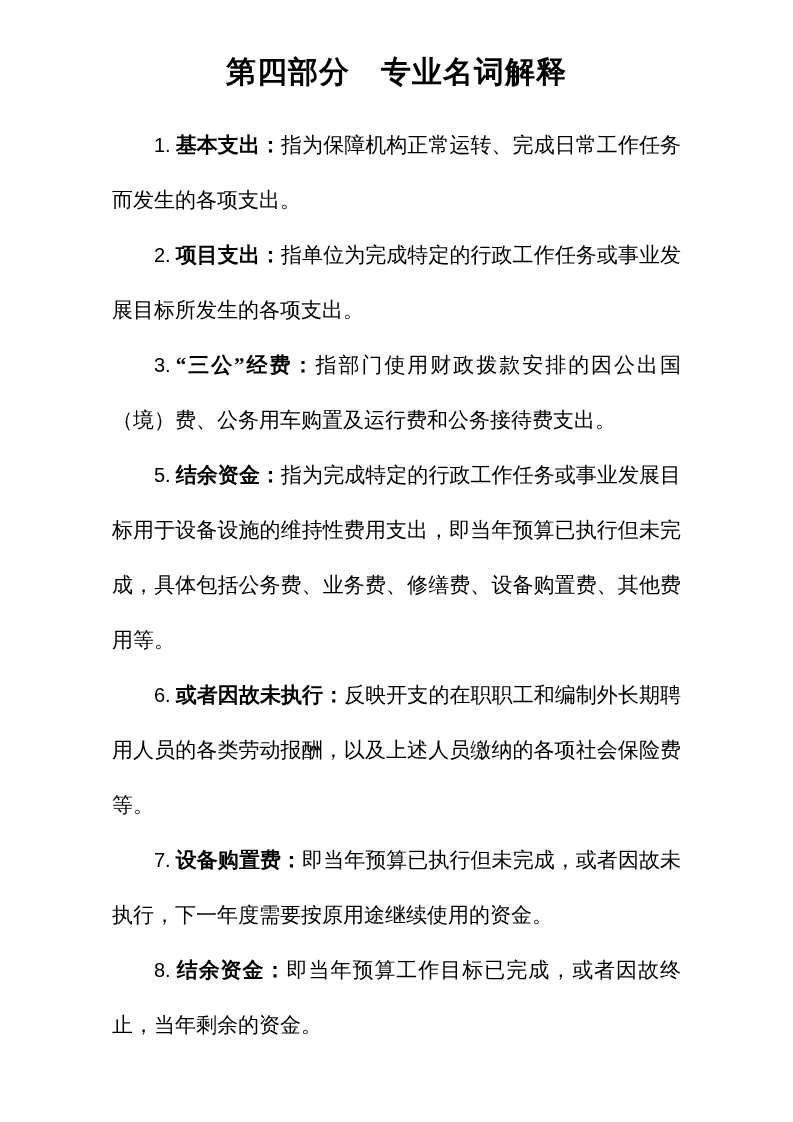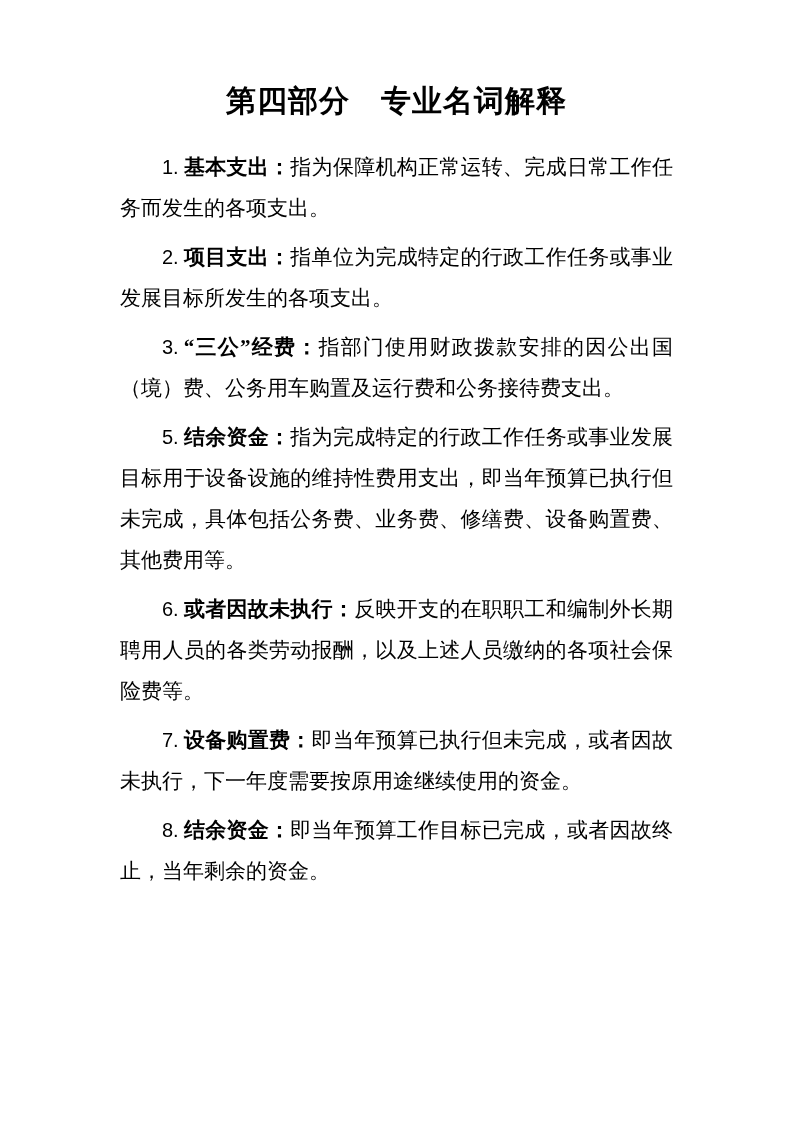--- a/index.html
+++ b/index.html
@@ -8,37 +8,37 @@
     background: #ffffff;
     color: #000000;
     font-family: "Liberation Serif", "DejaVu Serif", serif;
   }
   .page {
     position: relative;
     width: 793px;
     height: 1122px;
     background: #ffffff;
     box-sizing: border-box;
-    padding: 81px 112px 0 112px;
+    padding: 52px 112px 0 112px;
     overflow: hidden;
   }
   .doc-title {
     text-align: center;
     font-size: 30px;
     font-weight: bold;
     line-height: 40px;
     margin: 0 0 26px 0;
     letter-spacing: 1px;
   }
   .term {
     font-size: 21px;
-    line-height: 41px;
+    line-height: 55px;
     text-align: justify;
     text-indent: 2em;
-    margin: 8px;
+    margin: 0;
     word-break: break-all;
   }
   .term .num {
     font-family: "Liberation Sans", "DejaVu Sans", sans-serif;
     font-size: 20px;
     margin-right: 5px;
   }
   .term .lead {
     font-weight: bold;
   }

